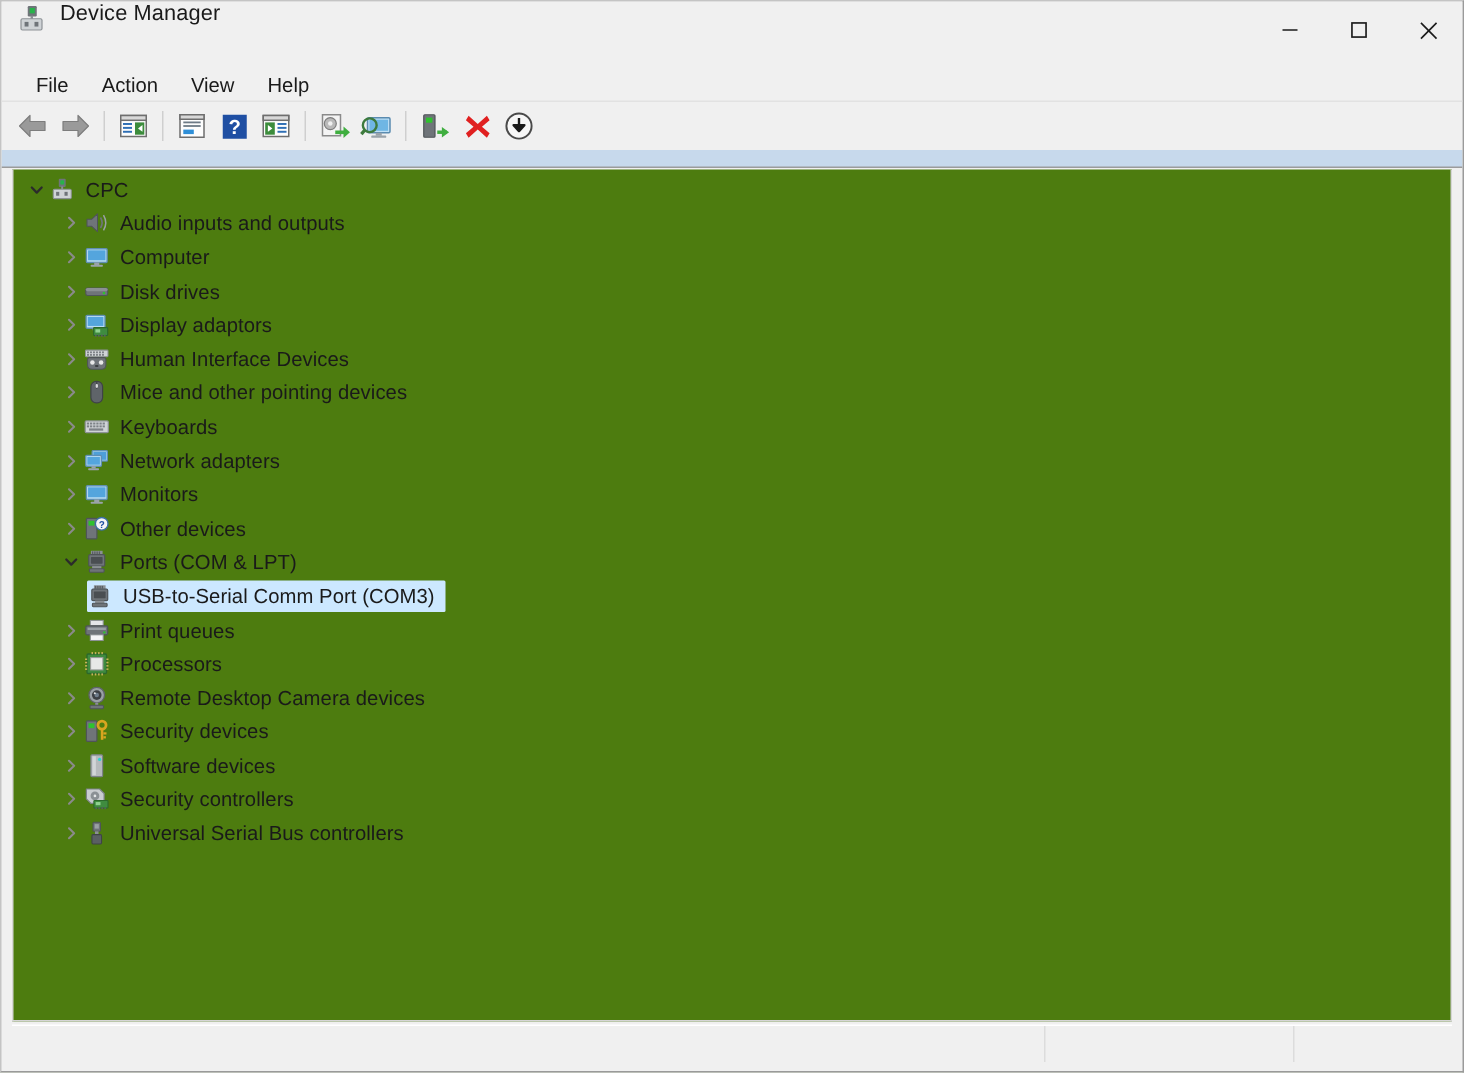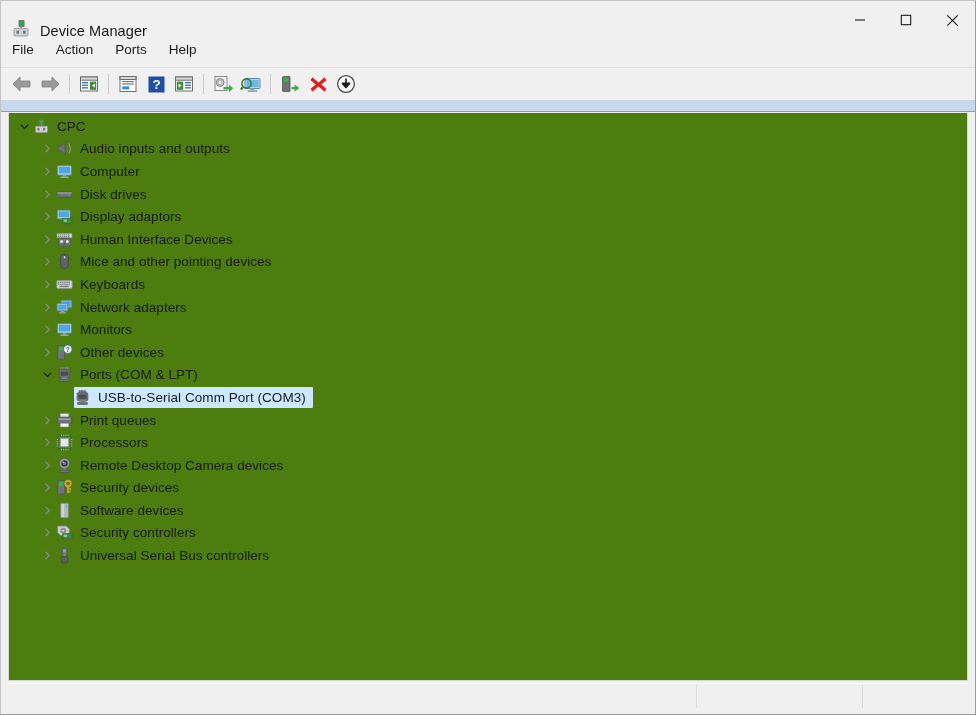--- a/index.html
+++ b/index.html
@@ -20,21 +20,21 @@
     border-right-color: #9a9a9a;
     border-bottom-color: #9a9a9a;
     overflow: hidden;
   }
 
   
   #titlebar {
     position: absolute; left: 0; top: 0;
     width: 974px; height: 38px;
     background: #f0f0f0;
-    display: flex; align-items: flex-end;
+    display: flex; align-items: flex-start;
   }
   #title-icon {
     width: 22px; height: 22px;
     margin-left: 9px; margin-right: 8px;
     position: relative; flex: none;
   }
   #title-text {
     font-size: 14.5px;
     color: #1a1a1a;
     letter-spacing: 0.1px;
@@ -48,21 +48,22 @@
     width: 46px; height: 38px;
     display: flex; align-items: center; justify-content: center;
   }
   .cap-btn svg { display: block; }
 
   
   #menubar {
     position: absolute; left: 0; top: 38px;
     width: 974px; height: 29px;
     background: #f0f0f0;
-    display: flex; align-items: flex-start;
+    display: flex; align-items: flex-end;
+    padding-left: 12px;
     border-bottom: 1px solid #e2e2e2;
   }
   .menu-item {
     font-size: 13.5px;
     color: #1a1a1a;
     padding: 3px 11px;
     white-space: nowrap;
   }
 
   
@@ -140,21 +141,21 @@
   }
   .lbl {
     font-size: 13.5px;
     color: #1a1a1a;
     letter-spacing: 0.05px;
   }
 
   
   .lvl0 { padding-left: 7px; }
   .lvl1 { padding-left: 30px; text-align: right; }
-  .lvl2 { padding-left: 65px; }
+  .lvl2 { padding-left: 49px; }
 
   
   #statusbar {
     position: absolute;
     left: 7px; top: 682px;
     width: 960px; height: 25px;
     background: #f0f0f0;
     display: flex;
     border-top: 1px solid #ffffff;
   }
@@ -199,21 +200,21 @@
           <line x1="1.3" y1="1.3" x2="11.7" y2="11.7" stroke="#1a1a1a" stroke-width="1.1"></line>
           <line x1="11.7" y1="1.3" x2="1.3" y2="11.7" stroke="#1a1a1a" stroke-width="1.1"></line>
         </svg>
       </div>
     </div>
   </div>
 
   <div id="menubar">
     <div class="menu-item">File</div>
     <div class="menu-item">Action</div>
-    <div class="menu-item">Ports</div>
+    <div class="menu-item">View</div>
     <div class="menu-item">Help</div>
   </div>
 
   <div id="toolbar">
 
     <div class="tb-btn">
       <span>
         <svg width="22" height="18" viewBox="0 0 22 18">
           <path d="M9 2 L9 6 L19 6 L19 12 L9 12 L9 16 L2 9 Z" fill="#9a9a9a" stroke="#7d7d7d" stroke-width="0.8" stroke-linejoin="round"></path>
         </svg>

